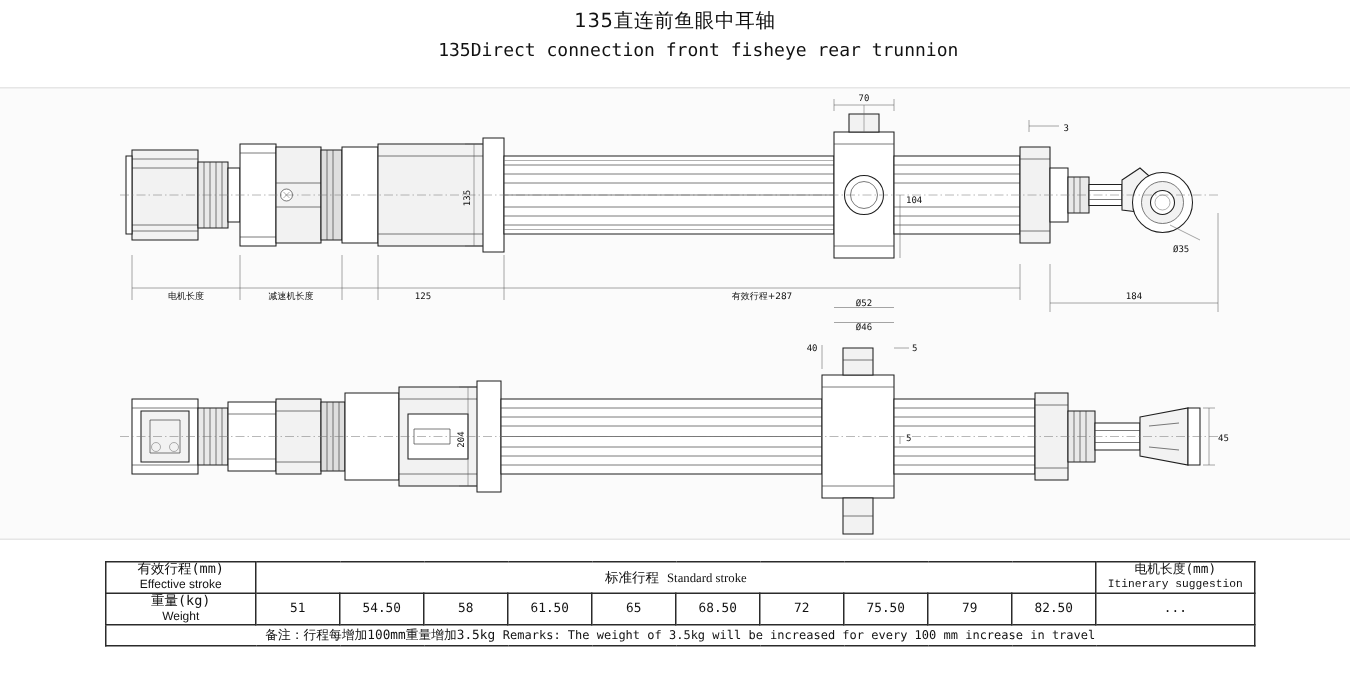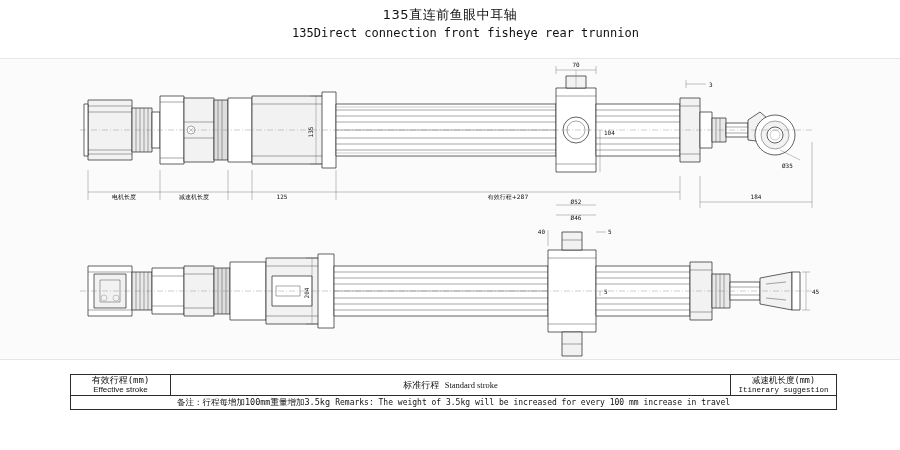--- a/index.html
+++ b/index.html
@@ -344,23 +344,40 @@
         <tr>
           <td class="hdr" rowspan="1">
             <span class="cn">有效行程(mm)</span>
             <span class="en">Effective stroke</span>
           </td>
           <td class="span-title" colspan="10">
             <span>标准行程</span>
             <span class="en">Standard stroke</span>
           </td>
           <td class="sugg" rowspan="1">
-            <span>减速机长度(mm)</span>
+            <span>电机长度(mm)</span>
             <span class="en">Itinerary suggestion</span>
           </td>
+        </tr>
+        <tr>
+          <td class="hdr">
+            <span class="cn">重量(kg)</span>
+            <span class="en">Weight</span>
+          </td>
+          <td>51</td>
+          <td>54.50</td>
+          <td>58</td>
+          <td>61.50</td>
+          <td>65</td>
+          <td>68.50</td>
+          <td>72</td>
+          <td>75.50</td>
+          <td>79</td>
+          <td>82.50</td>
+          <td>...</td>
         </tr>
         <tr>
           <td class="note" colspan="12">
             <span>备注：行程每增加100mm重量增加3.5kg</span>
             <span class="en">Remarks: The weight of 3.5kg will be increased for every 100 mm increase in travel</span>
           </td>
         </tr>
       </tbody>
     </table>
   </div>

